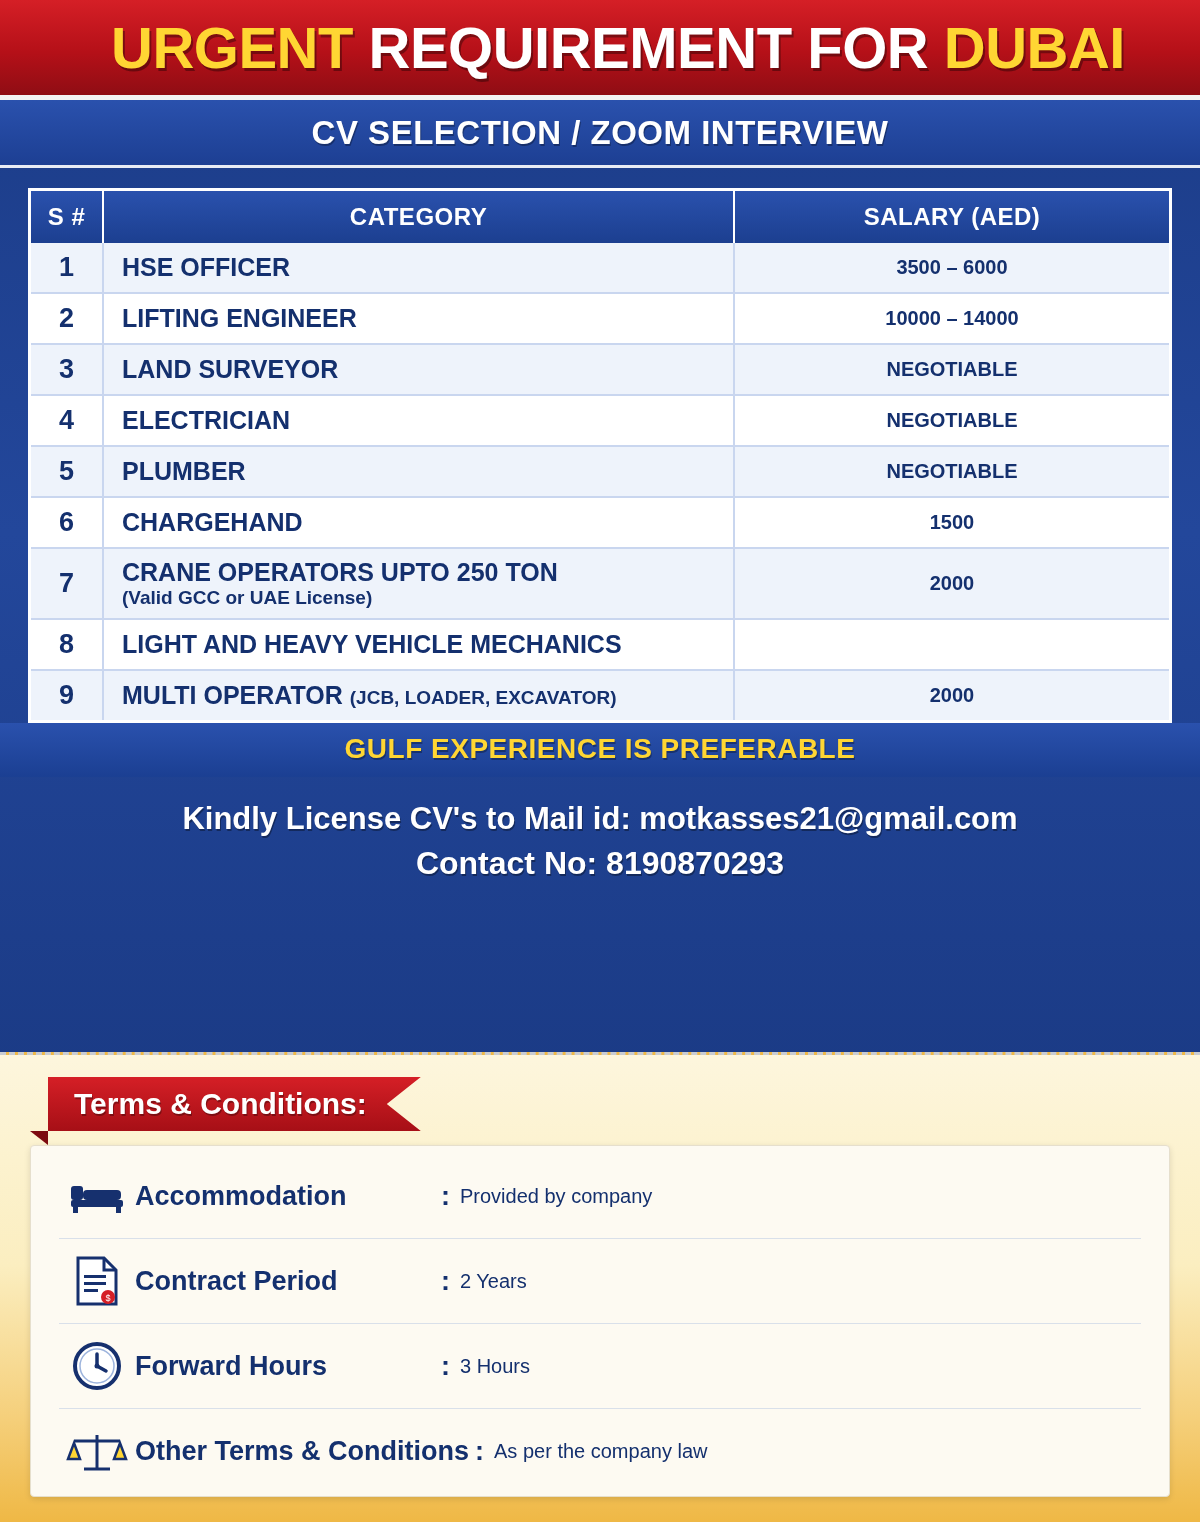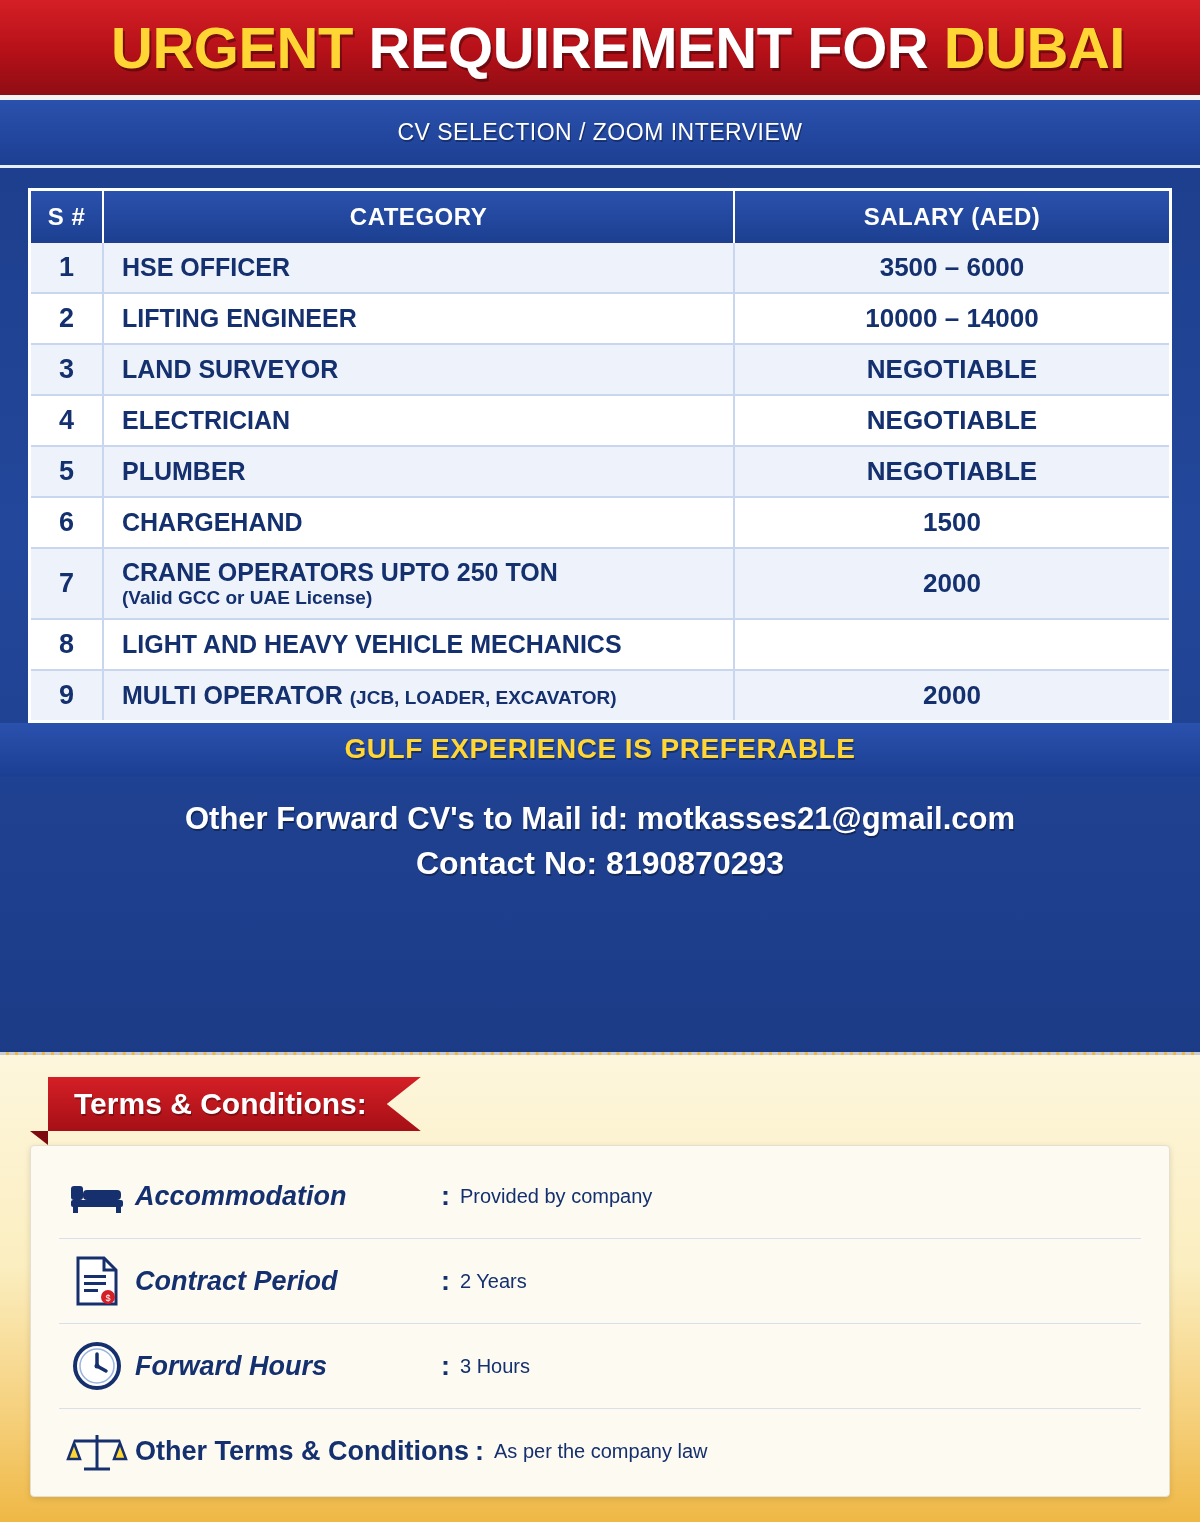--- a/index.html
+++ b/index.html
@@ -37,22 +37,22 @@
   .hl-white { color: #ffffff; }
 
   .subheader {
     height: 68px;
     background: linear-gradient(180deg,#2a51ad 0%, #1d3f93 100%);
     display: flex; align-items: center; justify-content: center;
     border-bottom: 3px solid #e8ecf5;
   }
   .subheader-text {
     color: #ffffff;
-    font-size: 23px;
-    font-weight: 400;
+    font-size: 33px;
+    font-weight: 700;
     letter-spacing: 0.5px;
     text-shadow: 1px 2px 0 rgba(0,0,0,0.3);
   }
 
   
   .table-wrap {
     margin: 20px 28px 0 28px;
     border: 3px solid #ffffff;
     background: #ffffff;
   }
@@ -79,21 +79,21 @@
     width: 72px; text-align: center;
     font-size: 27px; padding: 9px 0;
   }
   .c-cat {
     font-size: 25px; padding: 9px 0 9px 18px; line-height: 1.15; margin-left: 16px;
   }
   .c-cat .sub { font-size: 19px; font-weight: 700; display: inline; }
   .c-cat .sub-block { font-size: 19px; font-weight: 700; display: block; }
   .c-sal {
     width: 435px; text-align: center;
-    font-size: 26px; padding: 9px 8px;
+    font-size: 20px; padding: 9px 8px;
   }
   .row-a td { background: #eef3fb; }
   .row-b td { background: #ffffff; }
 
   .gulf-band {
     background: linear-gradient(180deg,#2a51ad 0%, #1b3f92 100%);
     text-align: center;
     padding: 10px 0 12px 0;
   }
   .gulf-band span {
@@ -174,21 +174,21 @@
     font-size: 27px; font-weight: 700;
     white-space: nowrap;
   }
   .term-colon {
     color: #14306e; font-size: 27px; font-weight: 700;
     padding: 0 10px 0 6px;
   }
   .term-value {
     color: #14306e; font-size: 20px; font-weight: 400;
   }
-  .label-col { width: 300px; flex: 0 0 300px; font-style: italic; }
+  .label-col { width: 300px; flex: 0 0 300px; }
 </style>
 </head>
 <body>
 
 <div class="poster">
 
   <div class="header-band">
     <div class="header-title">
       <span class="hl-yellow">URGENT</span>
       <span class="hl-white">REQUIREMENT FOR</span>
@@ -263,21 +263,21 @@
         </tr>
       </tbody>
     </table>
   </div>
 
   <div class="gulf-band">
     <span>GULF EXPERIENCE IS PREFERABLE</span>
   </div>
 
   <div class="contact">
-    <div class="line1">Other Forward CV's to Mail id: motkasses21@gmail.com</div>
+    <div class="line1">Kindly License CV's to Mail id: motkasses21@gmail.com</div>
     <div class="line2">Contact No: 8190870293</div>
   </div>
 
   <div class="terms-section">
     <div class="ribbon">
       <div class="ribbon-body">Terms &amp; Conditions:</div>
       <div class="ribbon-tail"></div>
     </div>
 
     <div class="terms-card">

